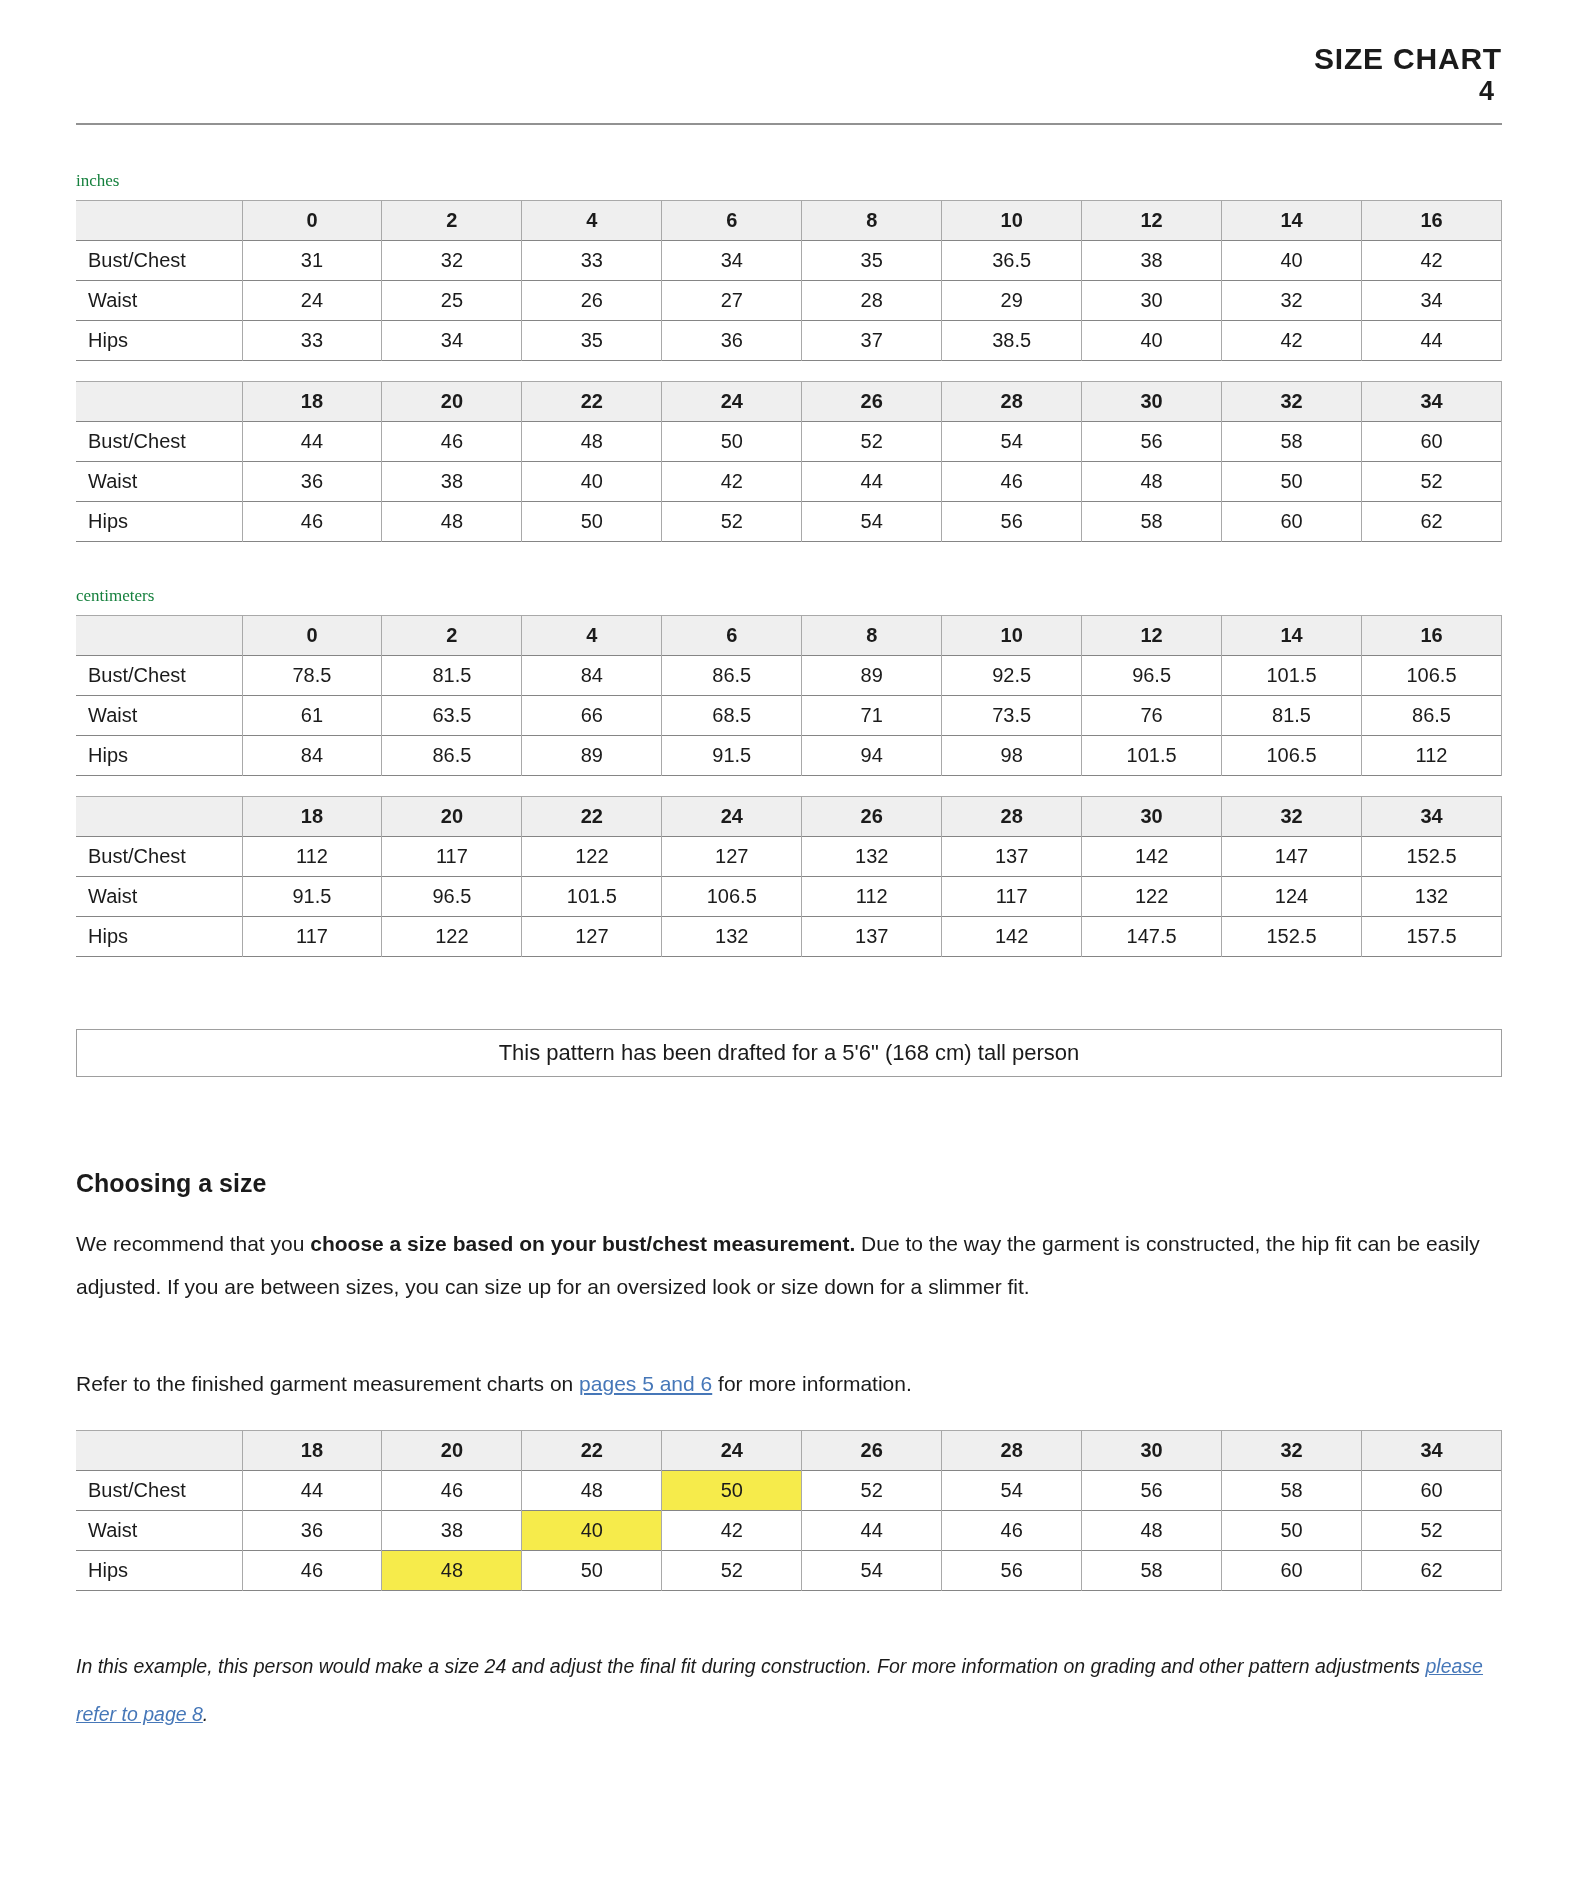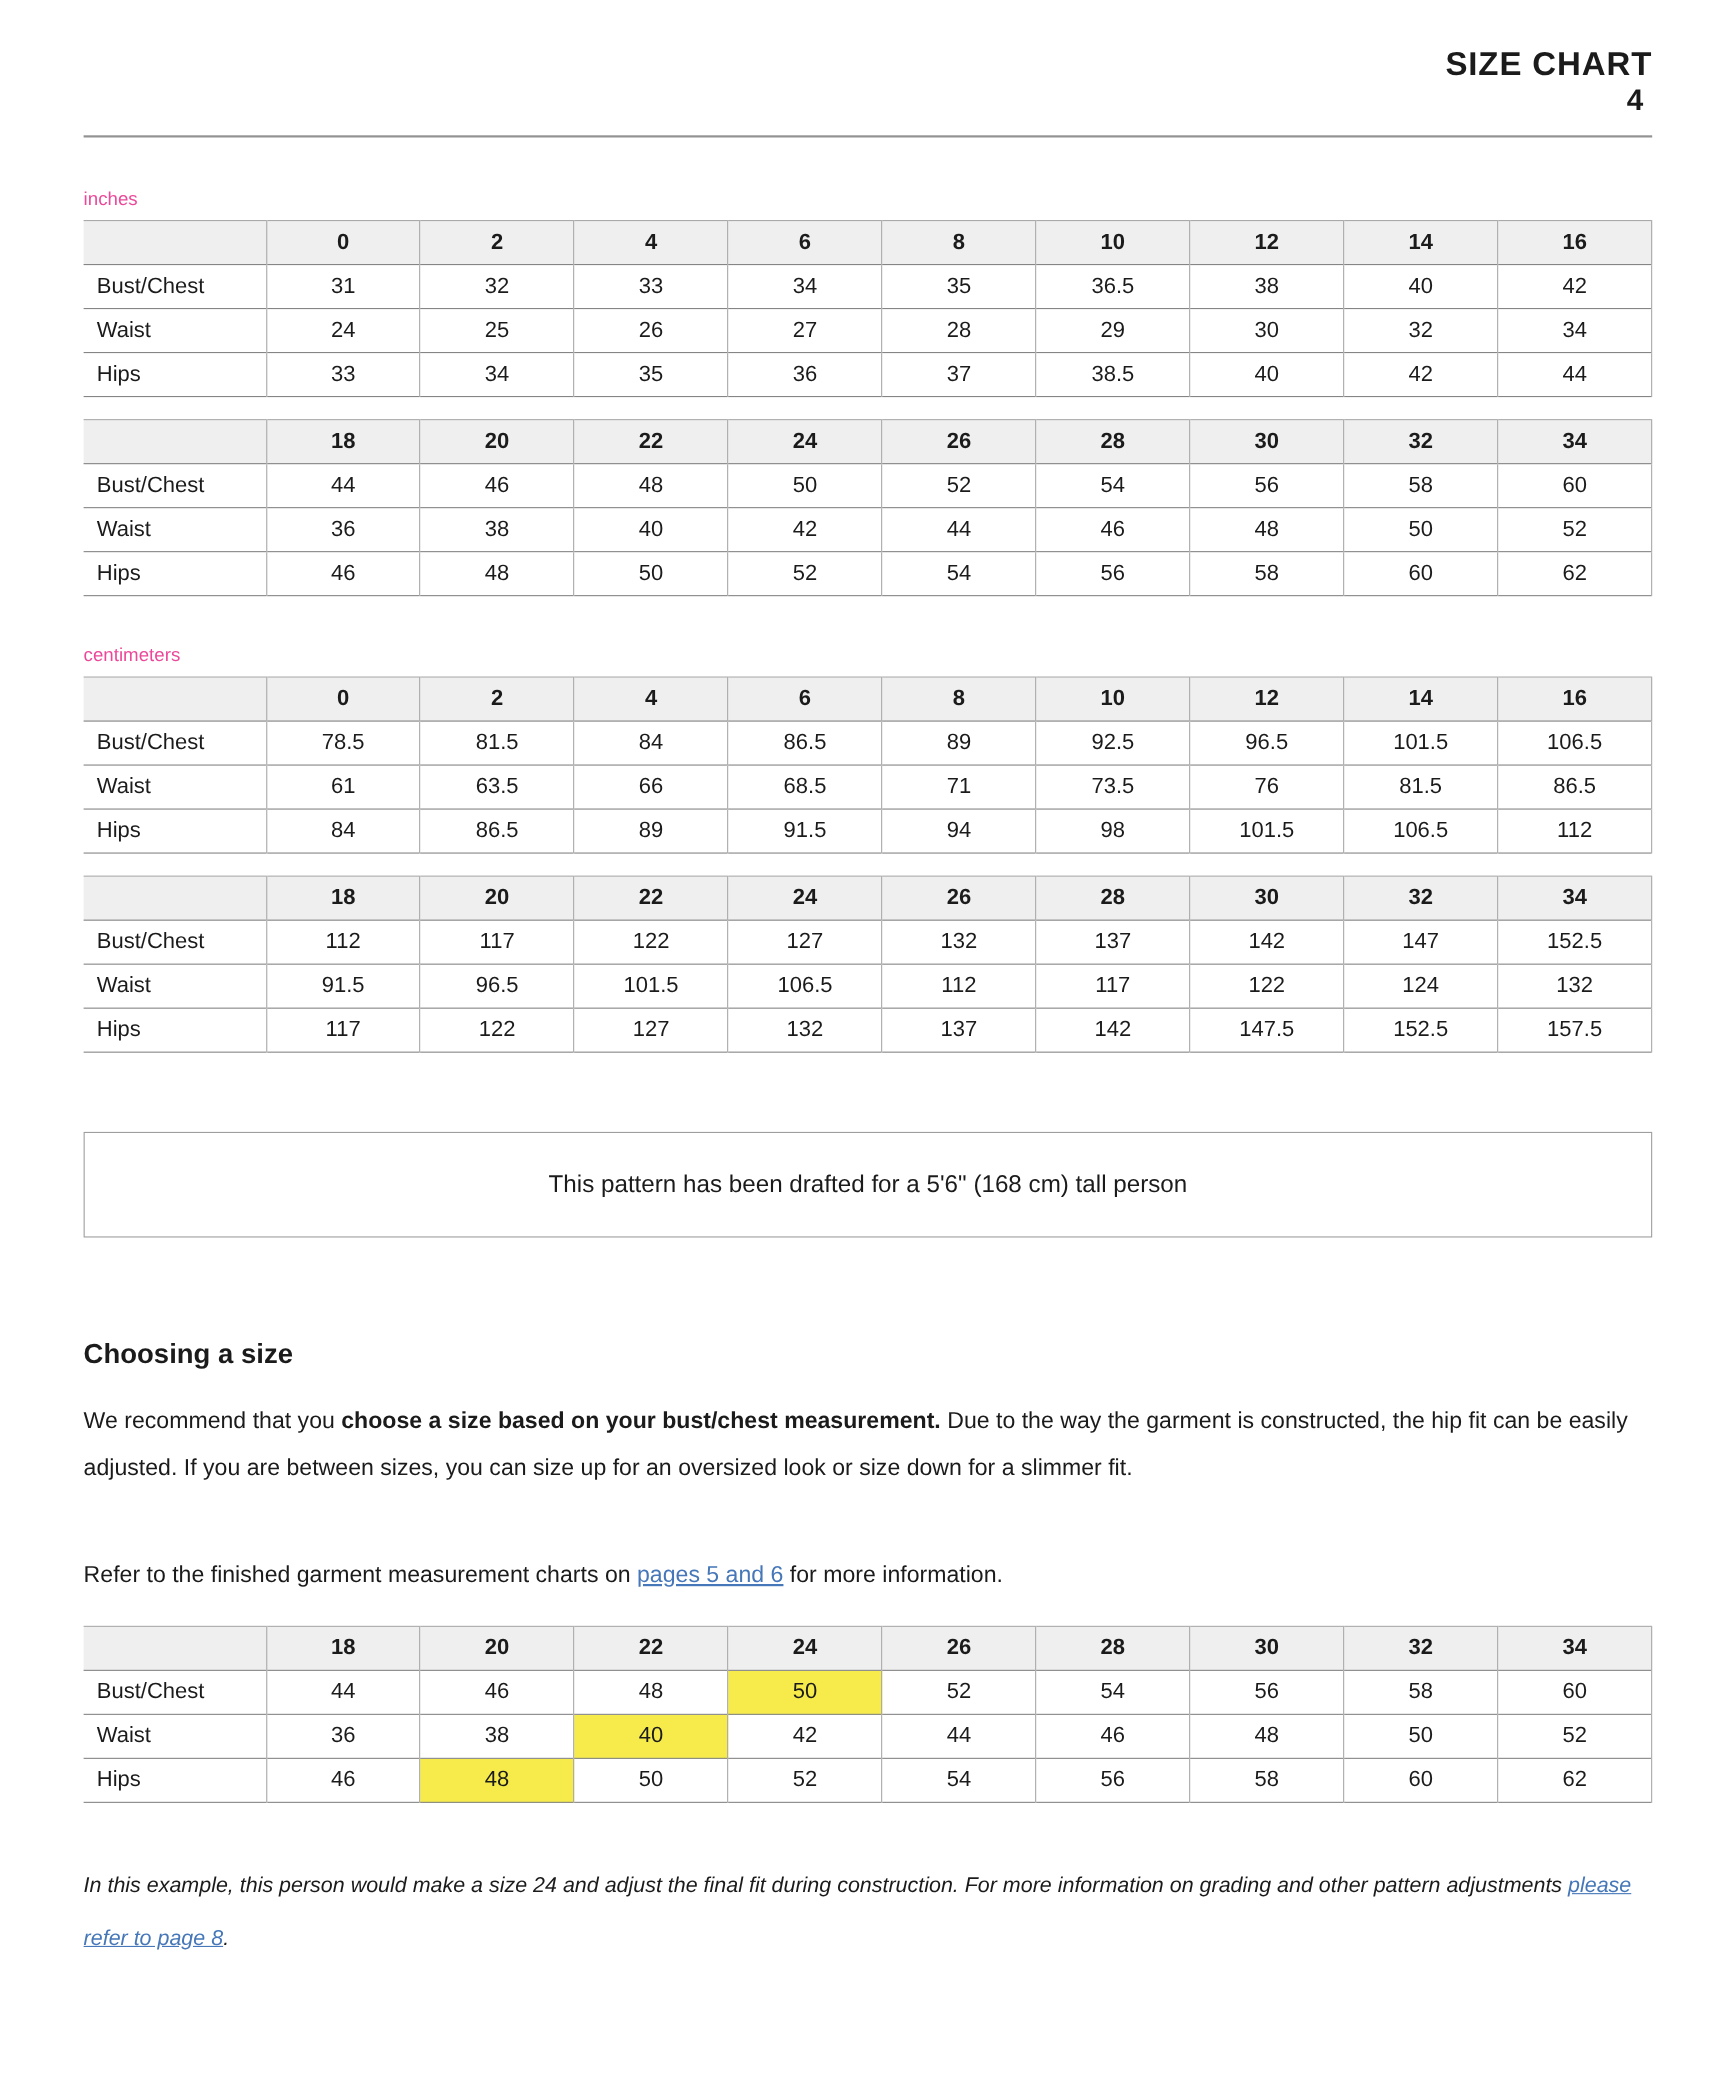--- a/index.html
+++ b/index.html
@@ -17,21 +17,21 @@
     font-family:"Liberation Sans", sans-serif;
     color:var(--ink);
   }
   .page{ padding:42px 76px 0 76px; }
 
   .header-row{ display:flex; justify-content:space-between; align-items:flex-end;flex-direction:column; }
   .page-title{ font-size:30px; font-weight:800; letter-spacing:0.8px; }
   .page-number{ font-size:27px; font-weight:700; padding-right:8px; }
   .rule{ border:none; border-bottom:2px solid #929292; margin-top:16px; }
 
-  .unit-label{ margin-top:46px; margin-bottom:9px; font-size:17px; color:#ec4899; }
+  .unit-label{ margin-top:46px; margin-bottom:9px; font-size:17px; color:#15803d;font-family:Liberation Serif, serif; }
 
   table.size-table{
     width:100%; border-collapse:collapse; table-layout:fixed;
     border-top:1px solid var(--v-border);
     font-size:20px;
   }
   table.size-table + table.size-table{ margin-top:20px; }
   table.size-table tr{ border-bottom:1.5px solid var(--h-border); }
   table.size-table th, table.size-table td{
     border-right:1px solid var(--v-border);
@@ -41,21 +41,21 @@
   table.size-table thead th{ background:var(--thead-bg); font-weight:700; }
   table.size-table th.corner{ width:166px; }
   table.size-table td.rowlabel{ text-align:left; font-weight:400; padding-left:12px; }
 
   .cm-label{ margin-top:44px; }
   .tbl-lower{ margin-top:24px; }
 
   .note-box{
     margin-top:72px;
     border:1px solid #9e9e9e;
-    padding:34px 10px;
+    padding:10px 10px;
     text-align:center;
     font-size:22px;
   }
 
   .section-heading{ margin-top:92px; font-size:25px; font-weight:700; }
 
   .para{ margin-top:24px; font-size:21px; line-height:2.05; max-width:1430px; }
   .para strong{ font-weight:700; }
 
   .refer{ margin-top:64px; font-size:21px; }

